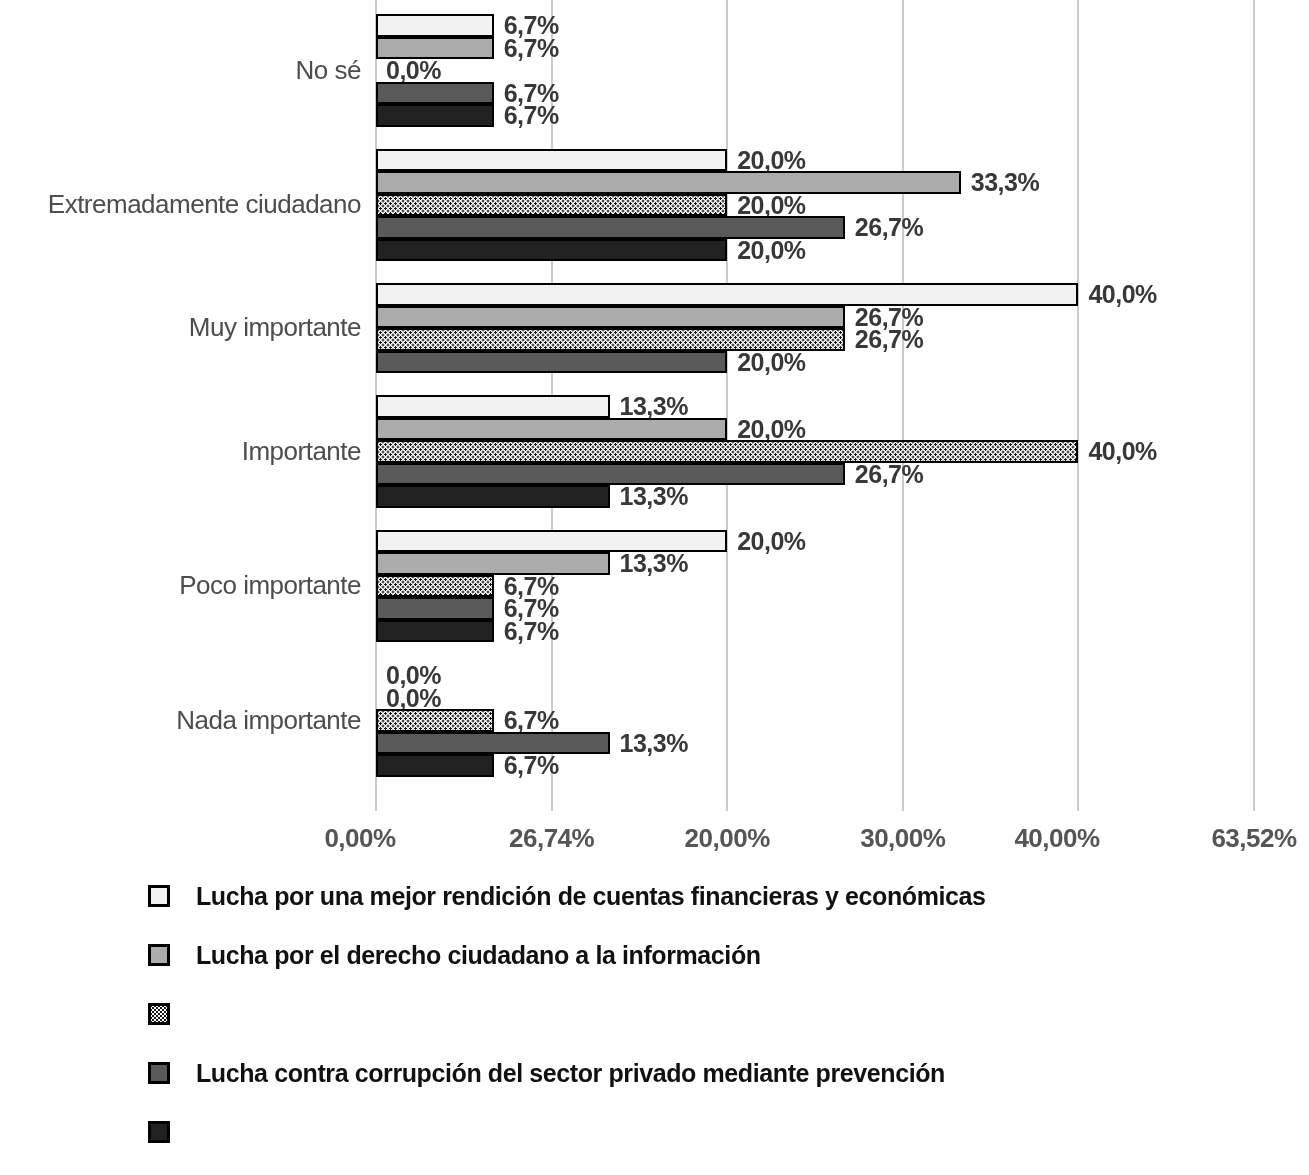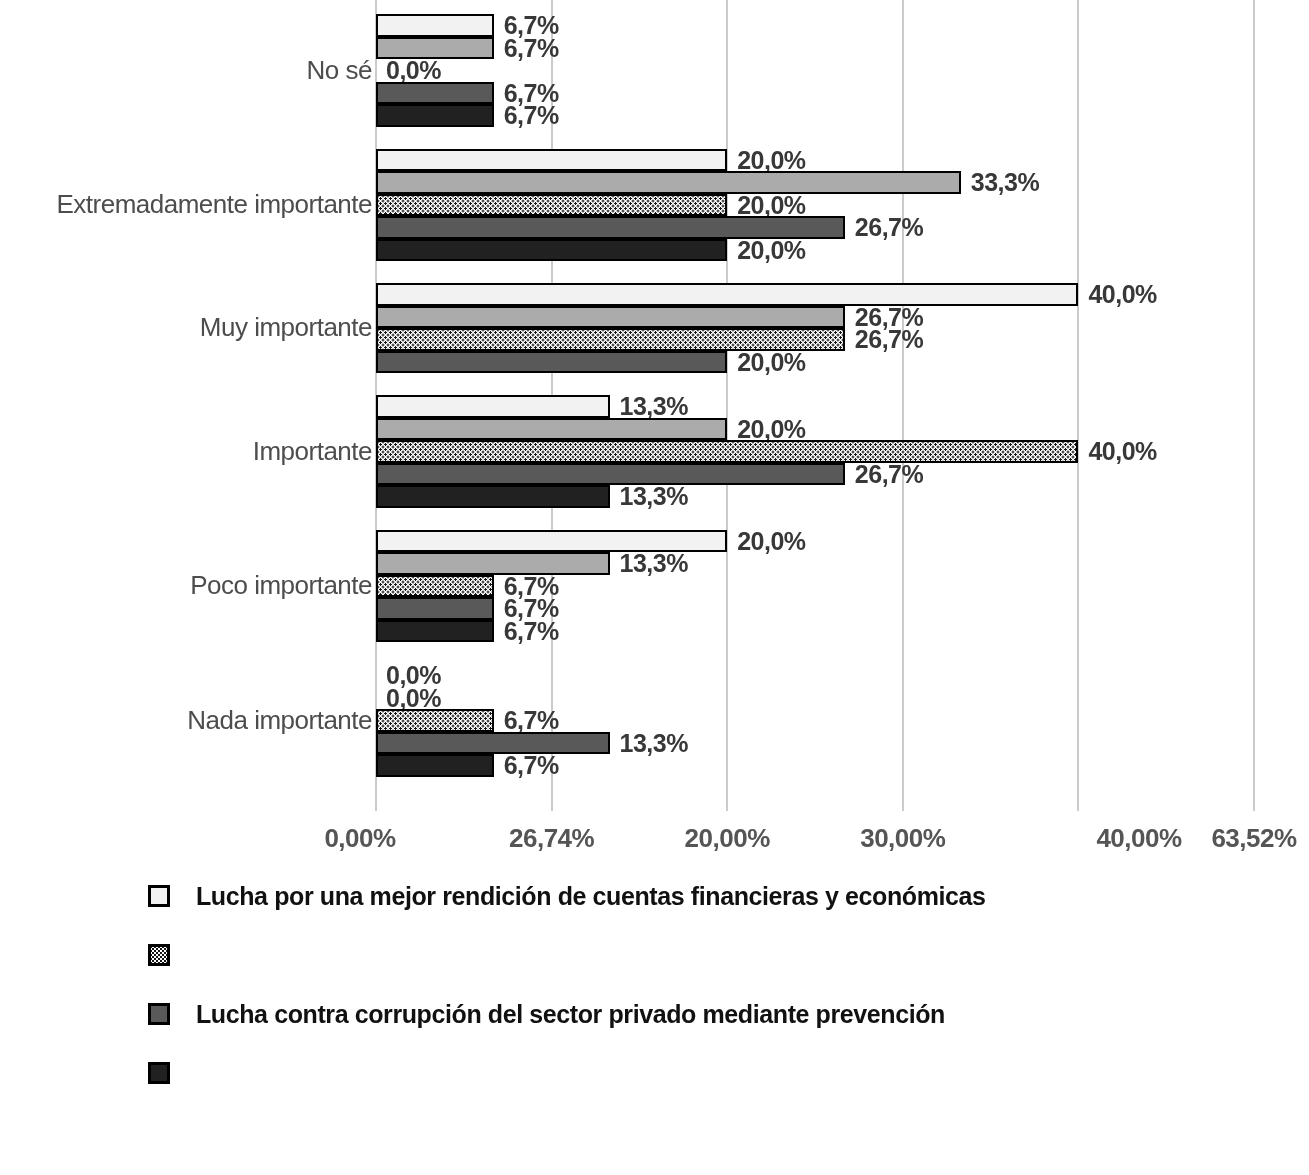--- a/index.html
+++ b/index.html
@@ -8,21 +8,21 @@
   .chart{position:relative;width:1309px;height:1175px;background:#fff;}
 
   
   .plot{position:relative;width:1309px;height:811px;box-sizing:border-box;
         padding:14px 0 12px 0;}
   .grid{position:absolute;left:376px;top:0;width:878px;height:811px;z-index:0;}
   .gridline{position:absolute;top:0;bottom:0;width:2px;background:#cbcbcb;}
 
   .groups{position:relative;z-index:1;display:flex;flex-direction:column;gap:22px;}
   .group{display:flex;align-items:center;}
-  .cat{width:376px;box-sizing:border-box;padding-right:4px;text-align:right;
+  .cat{width:376px;box-sizing:border-box;padding-right:15px;text-align:right;
        font-size:26px;letter-spacing:-0.5px;color:#4d4d4d;line-height:1.05;}
   .bars{width:878px;}
   .bar-row{position:relative;height:22.5px;}
   .bar{height:100%;box-sizing:border-box;border:2.5px solid #000;}
   .bar.s3{background-color:#ffffff;
     background-image:
       radial-gradient(circle,#161616 1.15px,transparent 1.3px),
       radial-gradient(circle,#161616 1.15px,transparent 1.3px);
     background-size:5px 5px;background-position:0 0,2.5px 2.5px;}
   .val{position:absolute;top:-1px;white-space:nowrap;line-height:24px;
@@ -79,21 +79,21 @@
               <div class="bar s4" style="width: 13.4%; background: rgb(89, 89, 89);"></div>
               <div class="val" style="left: calc(13.4% + 10px);">6,7%</div>
             </div>
             <div class="bar-row">
               <div class="bar s5" style="width: 13.4%; background: rgb(33, 33, 33);"></div>
               <div class="val" style="left: calc(13.4% + 10px);">6,7%</div>
             </div>
           </div>
         </div>
         <div class="group">
-          <div class="cat">Extremadamente importante</div>
+          <div class="cat">Extremadamente ciudadano</div>
           <div class="bars">
             <div class="bar-row">
               <div class="bar s1" style="width: 40%; background: rgb(242, 242, 242);"></div>
               <div class="val" style="left: calc(40% + 10px);">20,0%</div>
             </div>
             <div class="bar-row">
               <div class="bar s2" style="width: 66.6%; background: rgb(171, 171, 171);"></div>
               <div class="val" style="left: calc(66.6% + 10px);">33,3%</div>
             </div>
             <div class="bar-row">
@@ -204,29 +204,33 @@
             </div>
           </div>
         </div>
       </div>
   </div>
   <div class="xaxis" id="xaxis">
       <div class="xtick" style="left: 360px; text-align: right;">0,00%</div>
       <div class="xtick" style="left: 551.6px;">26,74%</div>
       <div class="xtick" style="left: 727.2px;">20,00%</div>
       <div class="xtick" style="left: 902.8px;">30,00%</div>
-      <div class="xtick" style="left: 1139px;">40,00%</div>
+      <div class="xtick" style="left: 1057px;">40,00%</div>
       <div class="xtick" style="left: 1254px;">63,52%</div>
     </div>
   <div class="legend" id="legend">
       <div class="legend-item">
         <span class="swatch s1" style="background: rgb(242, 242, 242);"></span>
         <span class="legend-label">Lucha por una mejor rendición de cuentas financieras y económicas</span>
       </div>
       <div class="legend-item">
+        <span class="swatch s2" style="background: rgb(171, 171, 171);"></span>
+        <span class="legend-label">Lucha por el derecho ciudadano a la información</span>
+      </div>
+      <div class="legend-item">
         <span class="swatch s3"></span>
       </div>
       <div class="legend-item">
         <span class="swatch s4" style="background: rgb(89, 89, 89);"></span>
         <span class="legend-label">Lucha contra corrupción del sector privado mediante prevención</span>
       </div>
       <div class="legend-item">
         <span class="swatch s5" style="background: rgb(33, 33, 33);"></span>
       </div>
     </div>

